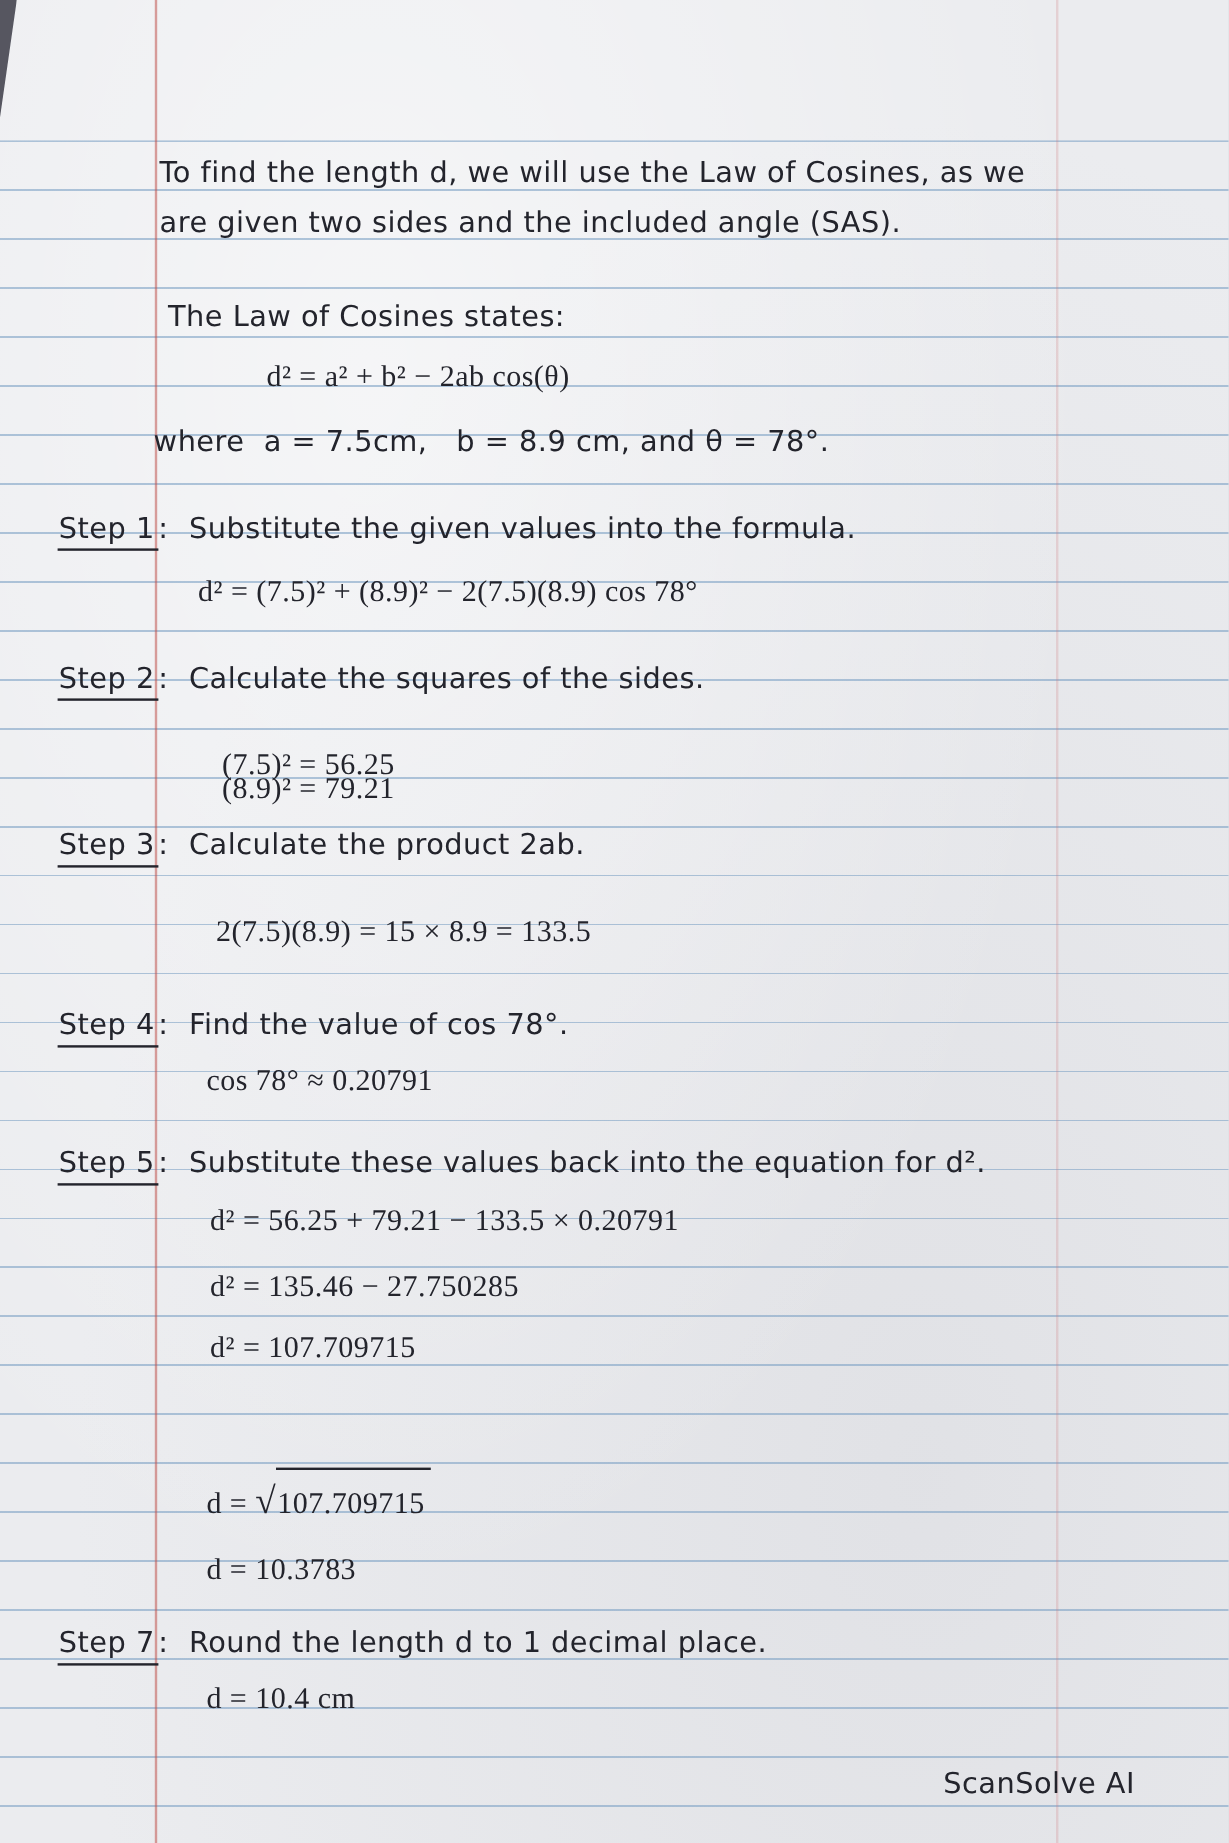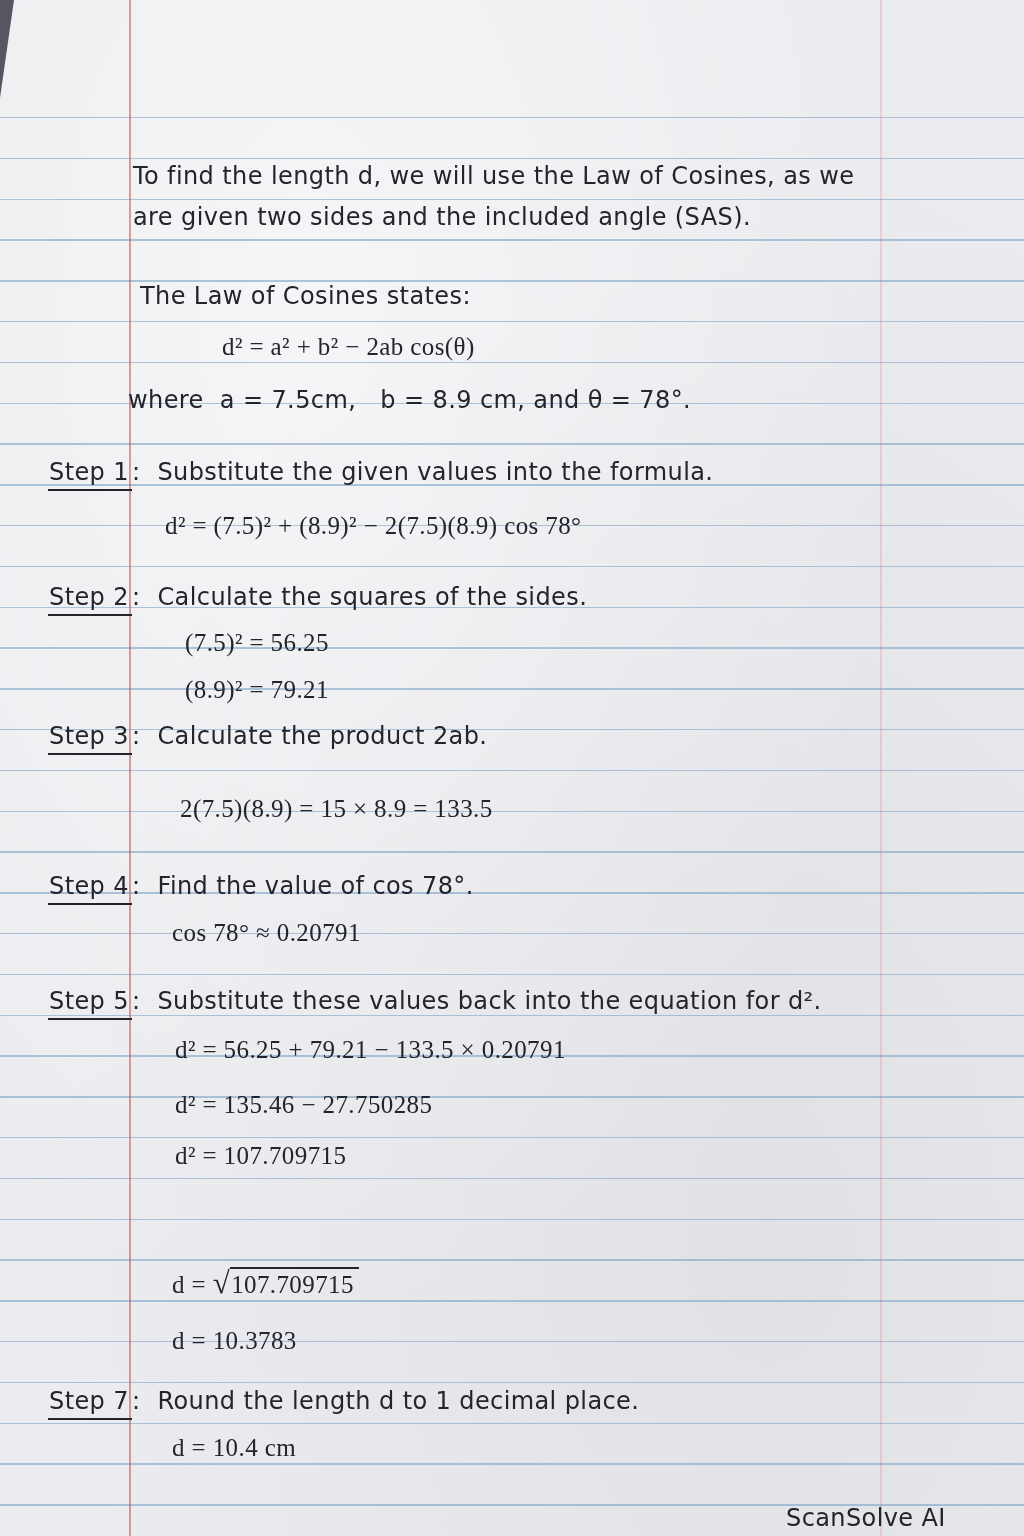--- a/index.html
+++ b/index.html
@@ -40,30 +40,29 @@
     background:#565660;
     clip-path:polygon(0 0, 14px 0, 0 98px);
     pointer-events:none;
   }
   .hline{
     position:absolute;
     white-space:pre;
     font-size:24px;
     line-height:32px;
     letter-spacing:0.4px;
-    margin-top:32px;
   }
   .math{font-size:25px;font-family:Liberation Serif, serif;}
   .step-label{
     border-bottom:2.5px solid #23242c;
     padding:0 3px 3px 1px;
   }
   .step-colon{margin-right:17px;}
   .sqrt-sign{font-size:31px;line-height:28px;}
-  .radicand{border-top:2.5px solid #23242c;padding:2px 5px 0 1px;}
+  .radicand{border-top:2.5px solid #23242c;padding:15px 5px 0 1px;}
   .watermark{font-size:24px;}
 </style>
 </head>
 <body>
 
 <div class="paper">
   <div class="ruling"></div>
   <div class="margin-line"></div>
   <div class="right-crease"></div>
   <div class="corner-shadow"></div>
@@ -72,21 +71,21 @@
   <div class="hline" style="top:169px;left:133px">are given two sides and the included angle (SAS).</div>
 
   <div class="hline" style="top:248px;left:140px">The Law of Cosines states:</div>
   <div class="hline math" style="top:299px;left:222px">d² = a² + b² − 2ab cos(θ)</div>
   <div class="hline" style="top:352px;left:128px">where  a = 7.5cm,   b = 8.9 cm, and θ = 78°.</div>
 
   <div class="hline" style="top:424px;left:48px"><span class="step-label">Step 1</span><span class="step-colon">:</span><span>Substitute the given values into the formula.</span></div>
   <div class="hline math" style="top:478px;left:165px">d² = (7.5)² + (8.9)² − 2(7.5)(8.9) cos 78°</div>
 
   <div class="hline" style="top:549px;left:48px"><span class="step-label">Step 2</span><span class="step-colon">:</span><span>Calculate the squares of the sides.</span></div>
-  <div class="hline math" style="top:595px;left:185px">(7.5)² = 56.25</div>
+  <div class="hline math" style="top:622px;left:185px">(7.5)² = 56.25</div>
   <div class="hline math" style="top:642px;left:185px">(8.9)² = 79.21</div>
 
   <div class="hline" style="top:688px;left:48px"><span class="step-label">Step 3</span><span class="step-colon">:</span><span>Calculate the product 2ab.</span></div>
   <div class="hline math" style="top:761px;left:180px">2(7.5)(8.9) = 15 × 8.9 = 133.5</div>
 
   <div class="hline" style="top:838px;left:48px"><span class="step-label">Step 4</span><span class="step-colon">:</span><span>Find the value of cos 78°.</span></div>
   <div class="hline math" style="top:885px;left:172px">cos 78° ≈ 0.20791</div>
 
   <div class="hline" style="top:953px;left:48px"><span class="step-label">Step 5</span><span class="step-colon">:</span><span>Substitute these values back into the equation for d².</span></div>
   <div class="hline math" style="top:1002px;left:175px">d² = 56.25 + 79.21 − 133.5 × 0.20791</div>

